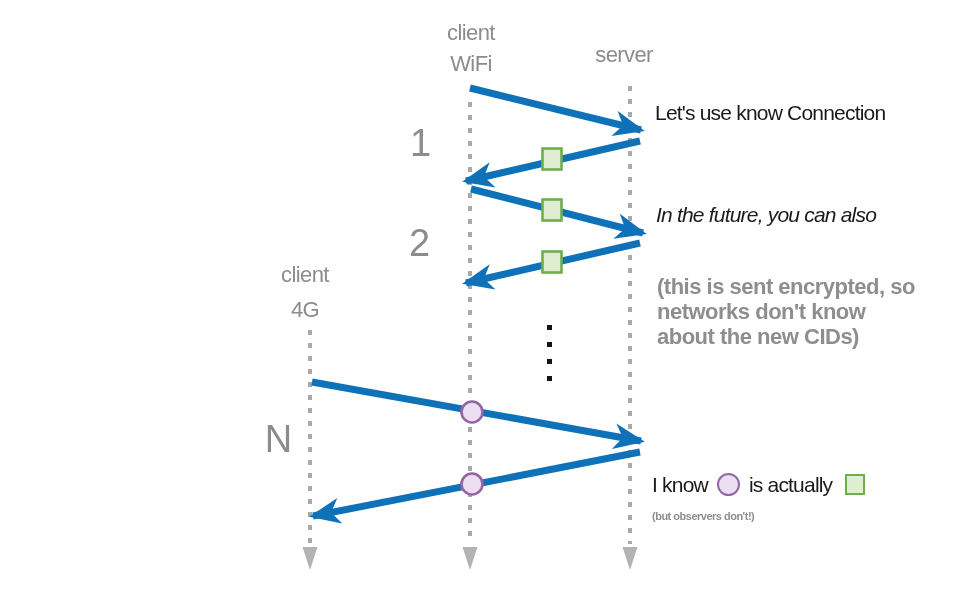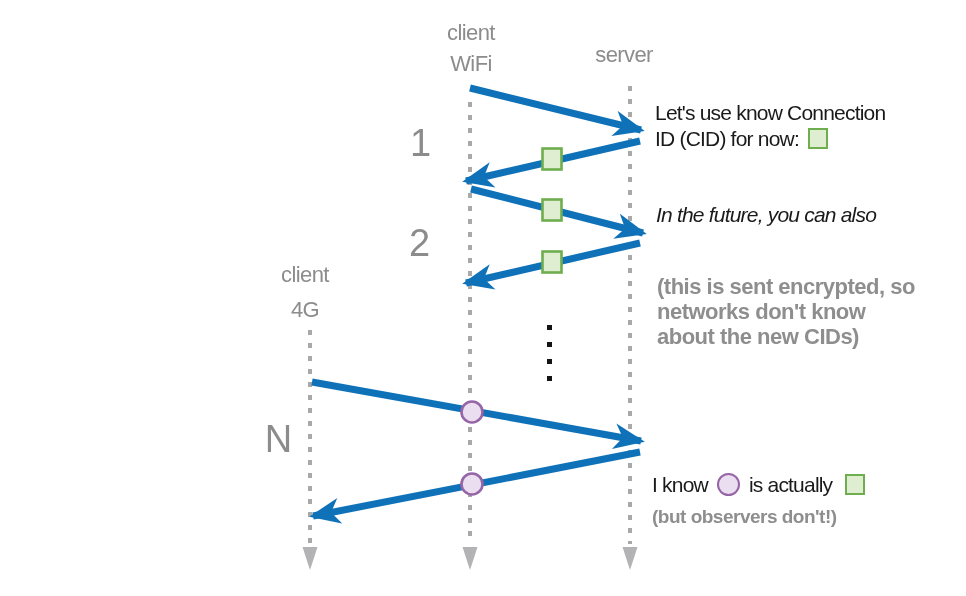--- a/index.html
+++ b/index.html
@@ -28,21 +28,21 @@
   }
   .ann{
     position:absolute; font-size:21px; line-height:26px; letter-spacing:-0.8px;
     color:var(--ink); white-space:nowrap;
   }
   .note{
     position:absolute; font-size:22px; line-height:25px; letter-spacing:-0.5px;
     font-weight:bold; color:var(--note-gray); white-space:nowrap;
   }
   .note-inline{
-    font-size:19px; line-height:25px; letter-spacing:-0.5px;
+    font-size:11px; line-height:25px; letter-spacing:-0.5px;
     font-weight:bold; color:var(--note-gray); margin-top:6px;
   }
   .cid{display:inline-block; box-sizing:border-box;}
   .cid.square{
     width:20px; height:21px; background:var(--green-fill);
     border:2.5px solid var(--green-border); vertical-align:-3px;
   }
   .cid.circle{
     width:23px; height:23px; border-radius:50%; background:var(--purple-fill);
     border:2.5px solid var(--purple-border); vertical-align:-4px;
@@ -108,23 +108,20 @@
 
   <div class="ellipsis" style="left:547px; top:325px;">
     <i></i>
     <i></i>
     <i></i>
     <i></i>
   </div>
 
   <div class="ann" style="left:655px; top:100px;">
     <div>Let's use know Connection</div>
-    <div>
-      <span>ID (CID) for now:</span><span class="cid square" style="margin-left:9px;"></span>
-    </div>
   </div>
 
   <div class="ann" style="left:656px; top:202px;font-style:italic;">
     <div>In the future, you can also</div>
   </div>
 
   <div class="note" style="left:657px; top:274px;">
     <div>(this is sent encrypted, so</div>
     <div>networks don't know</div>
     <div>about the new CIDs)</div>

